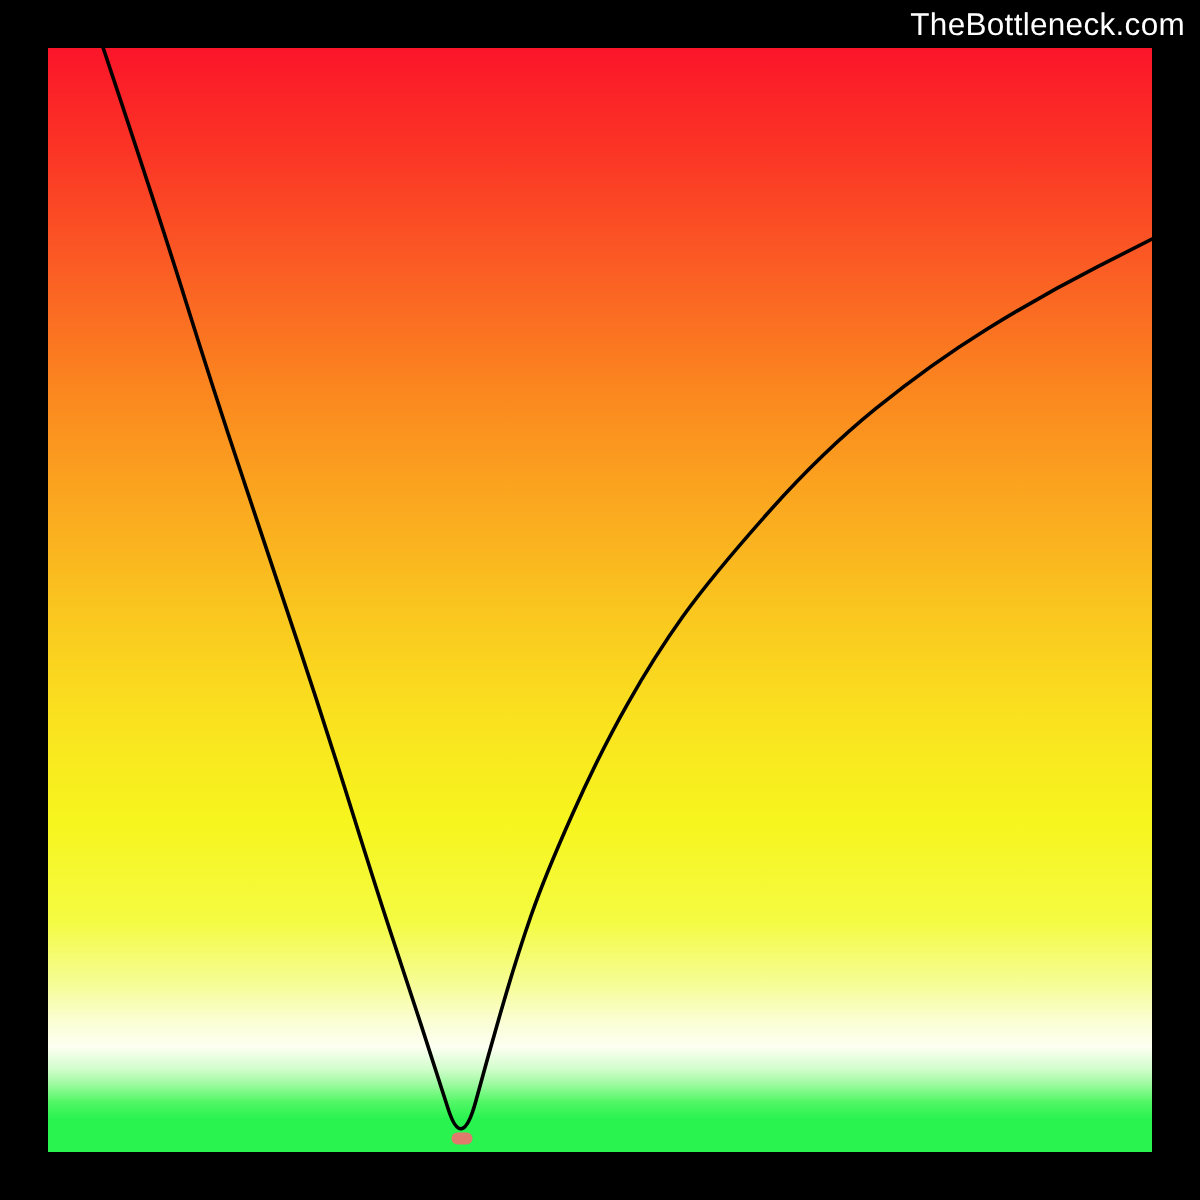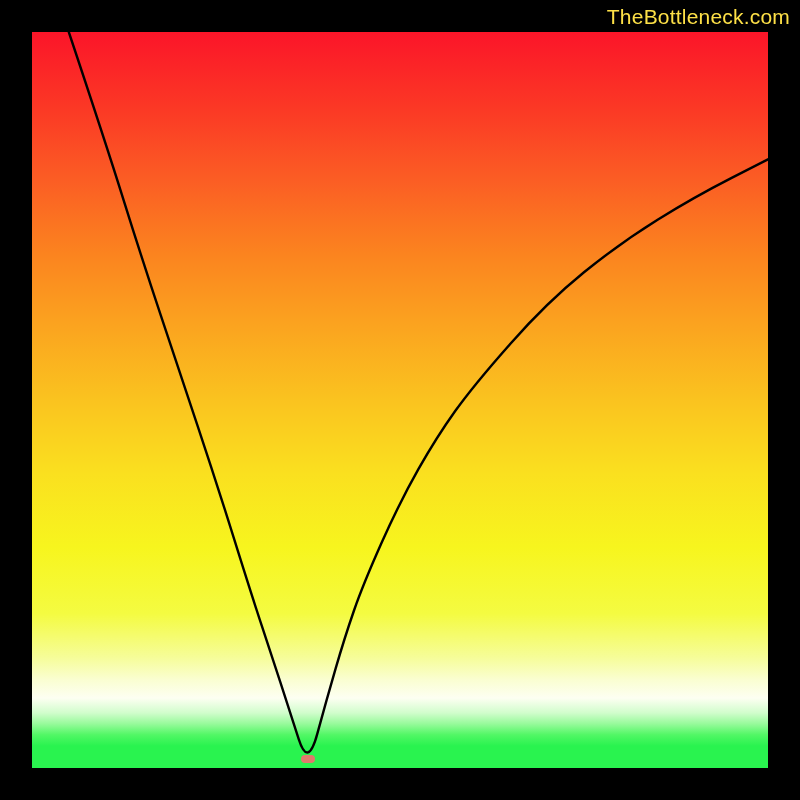--- a/index.html
+++ b/index.html
@@ -67,21 +67,21 @@
     bottom: 5px;
     width: 14px;
     height: 8px;
     border-radius: 5px;
     background: #e07a6c;
   }
   .watermark {
     position: absolute;
     top: 5px;
     right: 10px;
-    color: #fde047;
+    color: #ffffff;
     font-size: 21px;
     letter-spacing: 0.2px;
   }
 </style>
 </head>
 <body>
 
 <div class="frame">
   <div class="plot-area">
     <div class="gradient"></div>

